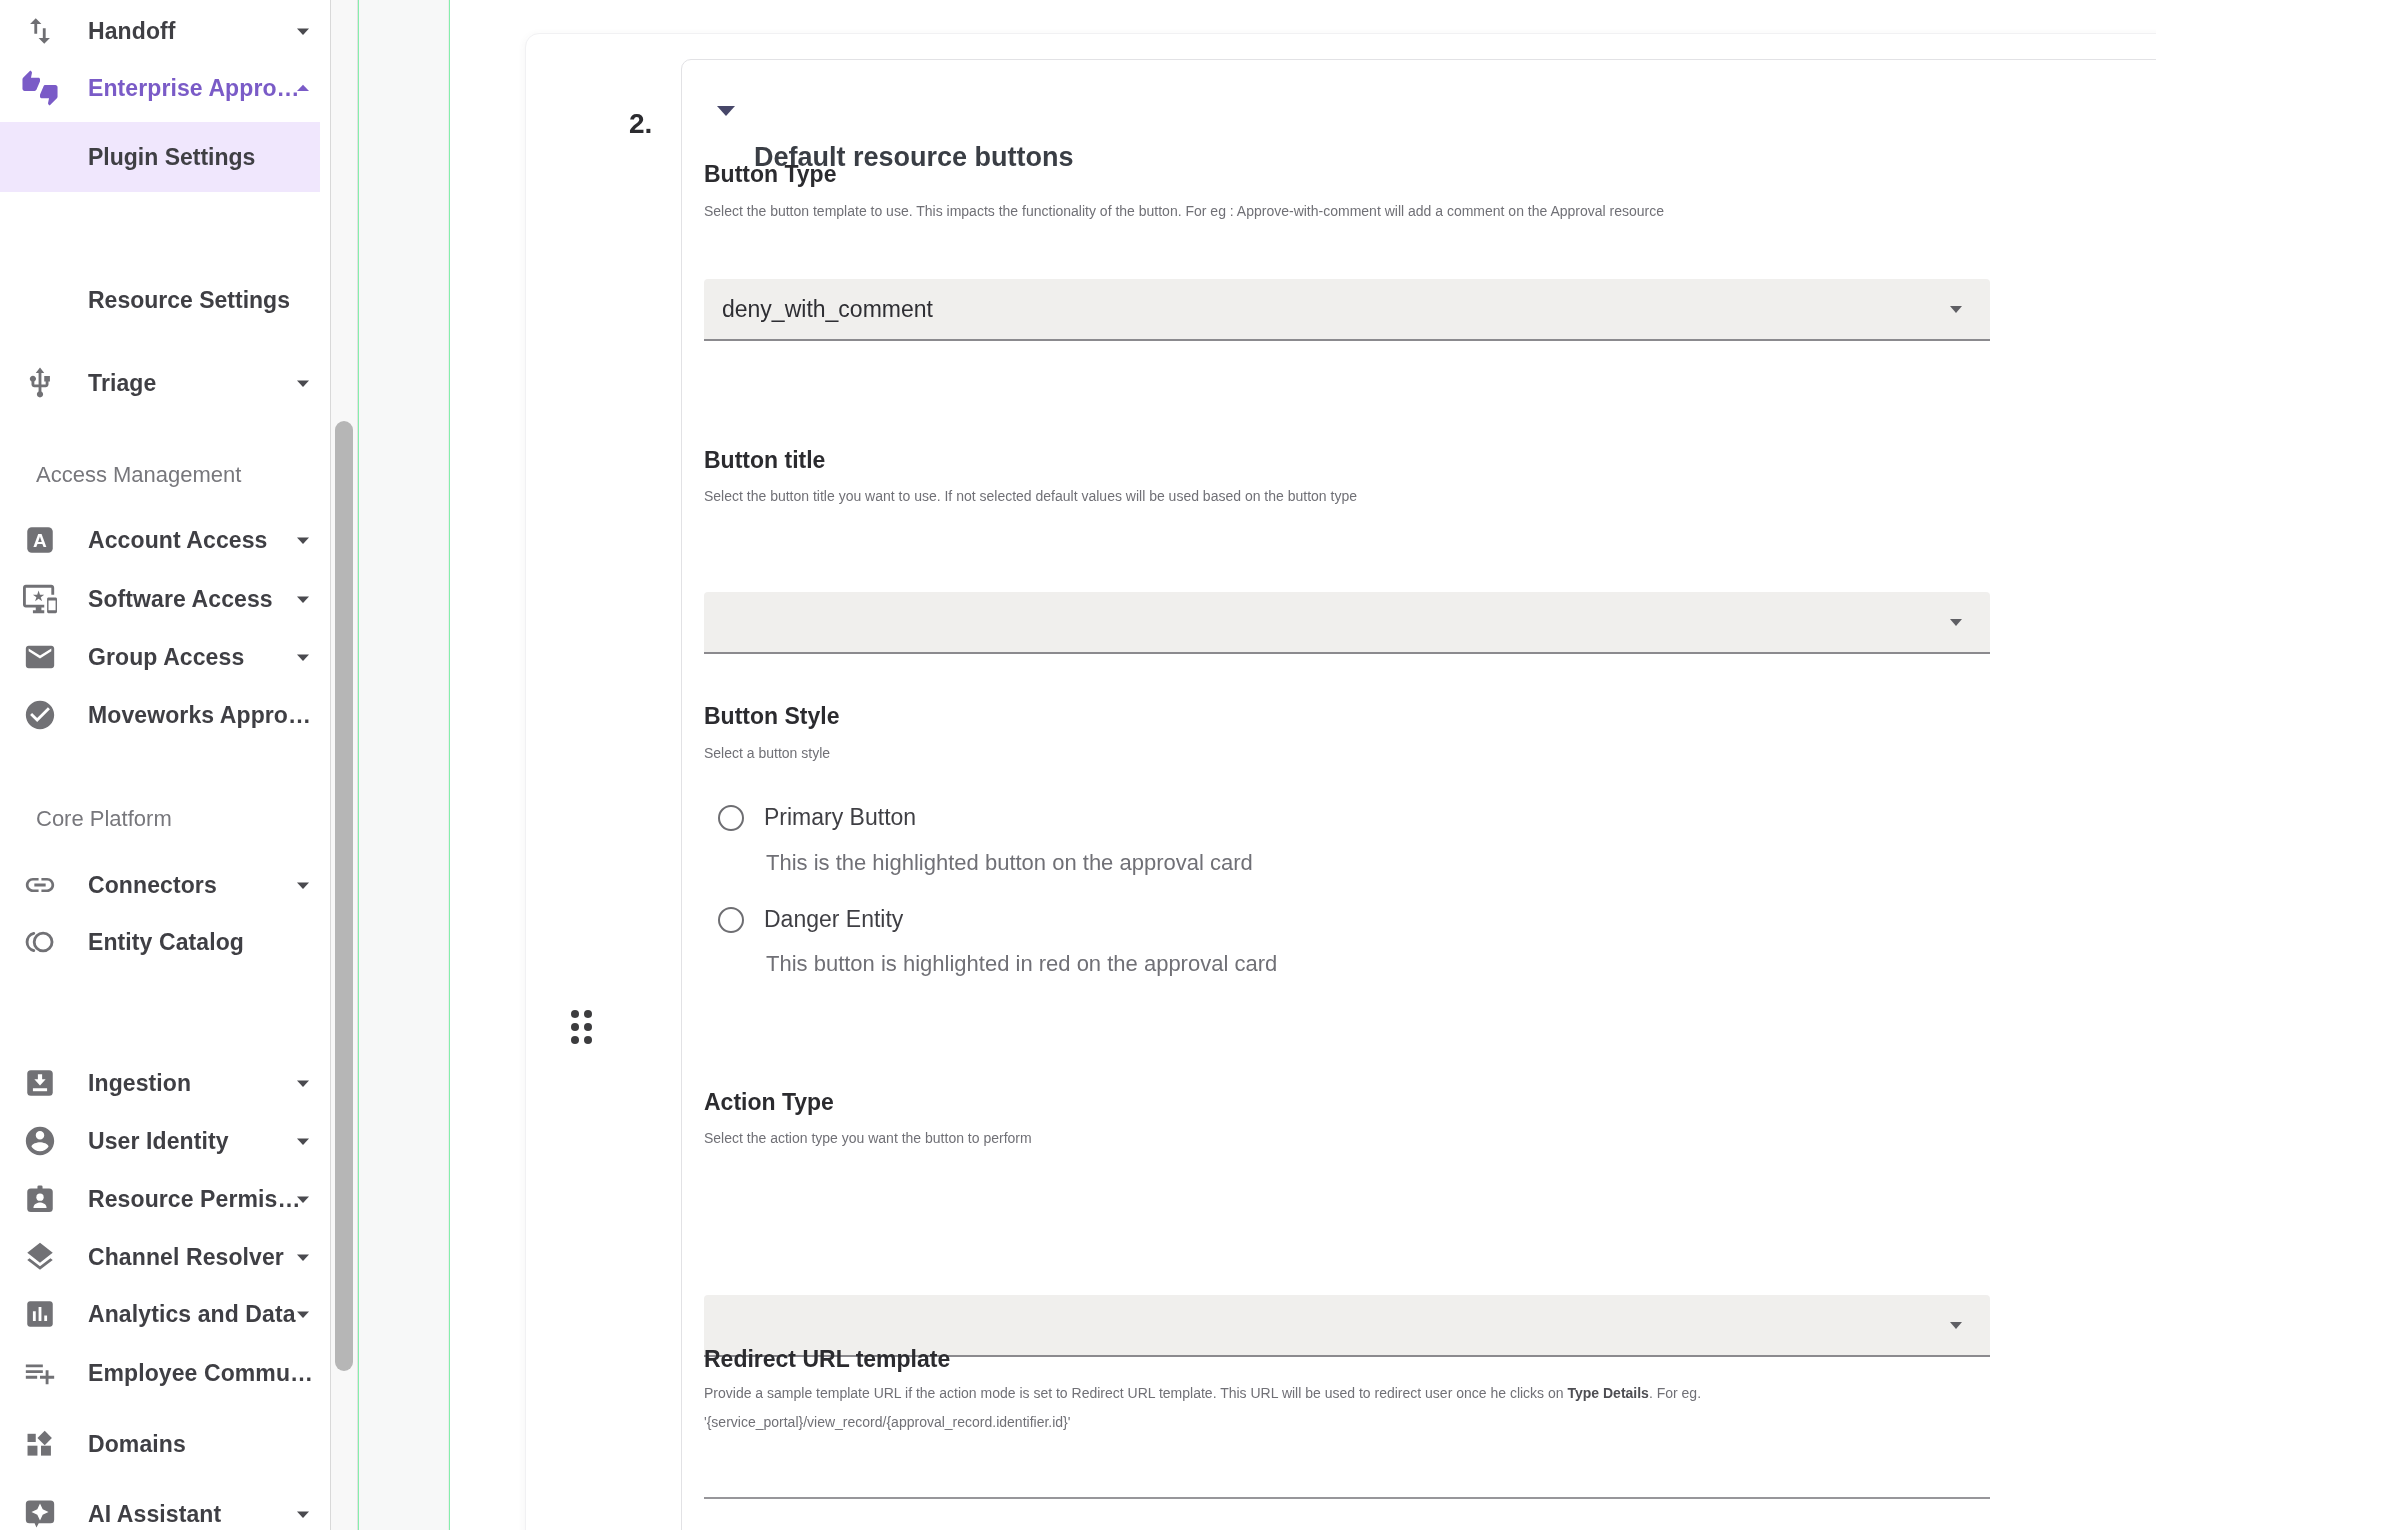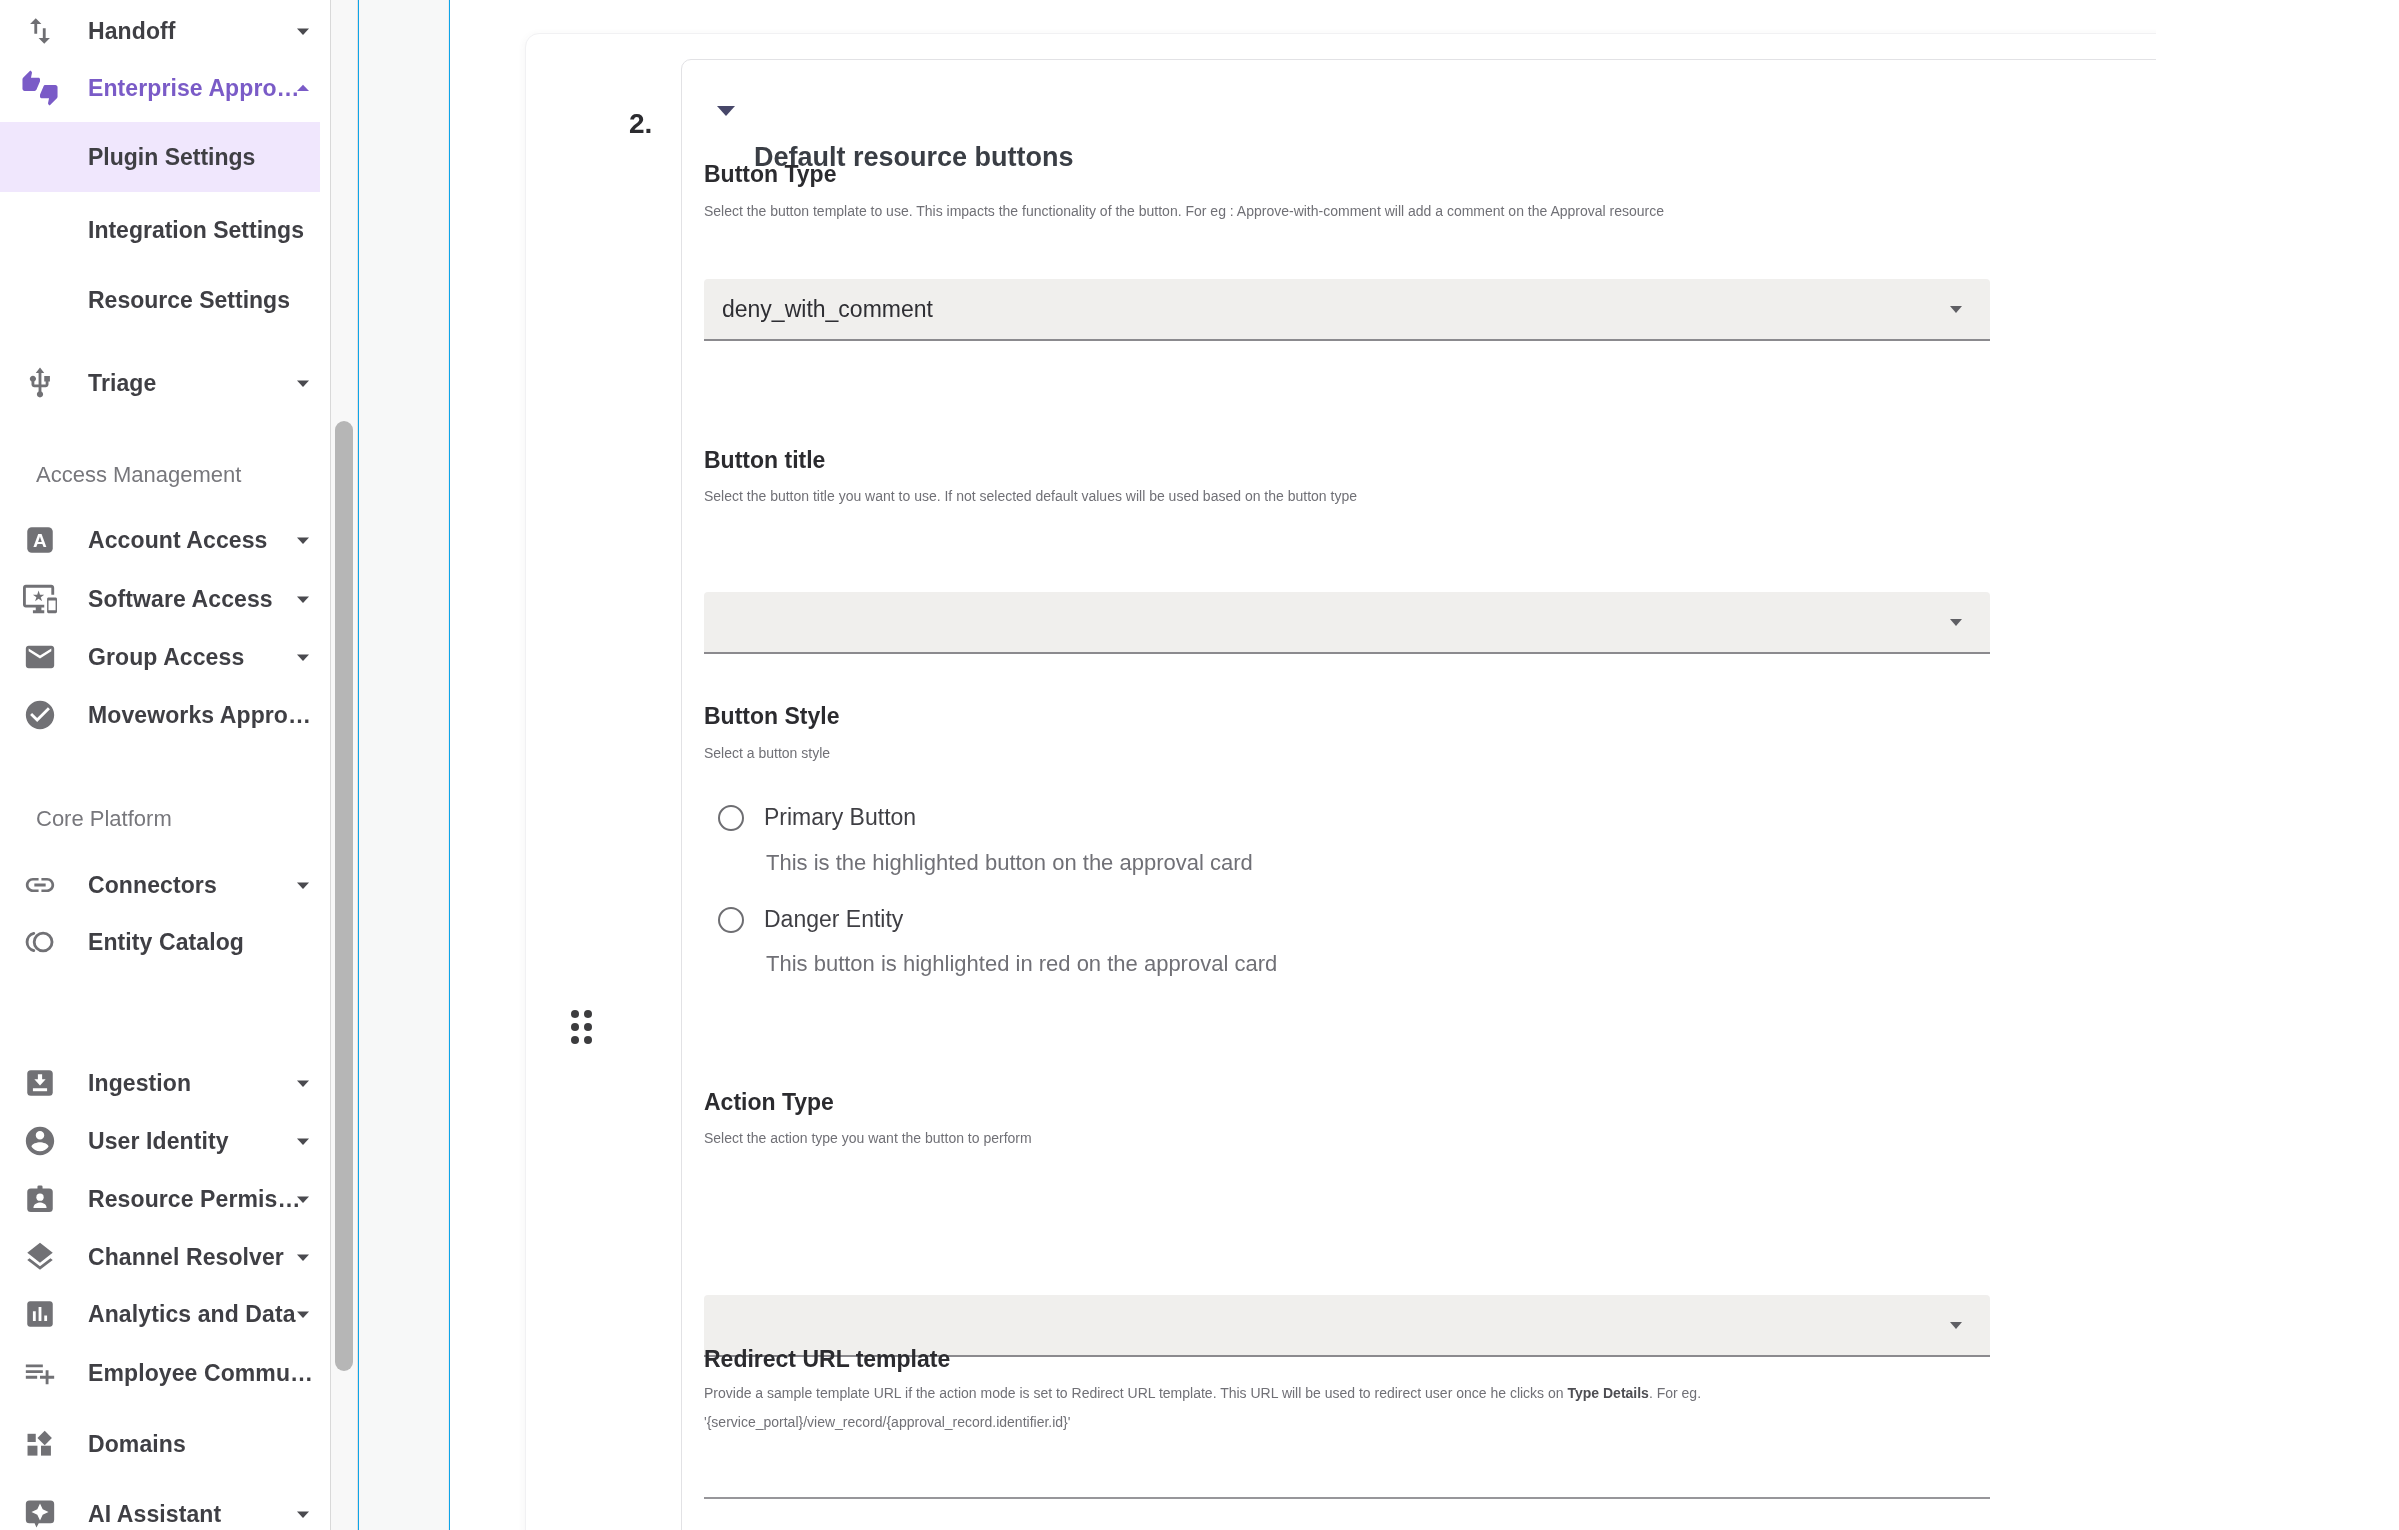--- a/index.html
+++ b/index.html
@@ -1,18 +1,18 @@
 <!DOCTYPE html>
 <html><head>
 <meta charset="utf-8">
 <style>
   * { margin:0; padding:0; box-sizing:border-box; }
   html,body { width:2400px; height:1530px; overflow:hidden; background:#fff;
     font-family:"Liberation Sans", sans-serif; }
-  #app { position:absolute; left:0; top:0; width:2156px; height:1530px; background:#0ea5e9; overflow:hidden; }
+  #app { position:absolute; left:0; top:0; width:2156px; height:1530px; background:#86efac; overflow:hidden; }
 
   
   .sidebar { position:absolute; left:0; top:0; width:330px; height:1530px; background:#fff; }
   .nav-row { position:absolute; left:0; width:330px; height:58px; display:flex; align-items:center; cursor:pointer; }
   .nav-row .icon { position:absolute; left:21px; width:38px; height:38px; display:flex; align-items:center; justify-content:center; }
   .nav-row .label { margin-left:88px; font-size:23px; font-weight:700; color:#3f3f44; letter-spacing:0.1px; white-space:nowrap; }
   .nav-row .caret { position:absolute; left:292px; top:50%; transform:translateY(-50%); width:22px; height:22px; }
   .nav-row.active .label { color:#7a5bc7; }
   .nav-sub { position:absolute; left:0; width:320px; height:70px; display:flex; align-items:center; cursor:pointer; }
   .nav-sub .label { margin-left:88px; font-size:23px; font-weight:700; color:#3f3f44; white-space:nowrap; }
@@ -88,23 +88,20 @@
       <span class="caret">
         <svg width="22" height="22" viewBox="0 0 22 22">
             <polygon points="5,14 17,14 11,7.8" fill="#7a5bc7"></polygon>
           </svg>
       </span>
     </div>
 
     <div class="nav-sub selected" style="top:122px">
       <span class="label">Plugin Settings</span>
     </div>
-    <div class="nav-sub" style="top:195px">
-      <span class="label">Integration Settings</span>
-    </div>
     <div class="nav-sub" style="top:265px">
       <span class="label">Resource Settings</span>
     </div>
 
     <div class="nav-row" style="top:354px">
       <span class="icon">
         <svg width="34" height="34" viewBox="0 0 24 24">
             <path fill="#717175" d="M15 7v4h1v2h-3V5h2l-3-4-3 4h2v8H8v-2.07c.7-.37 1.2-1.08 1.2-1.93 0-1.21-.99-2.2-2.2-2.2-1.21 0-2.2.99-2.2 2.2 0 .85.5 1.56 1.2 1.93V13c0 1.11.89 2 2 2h3v3.05c-.71.37-1.2 1.1-1.2 1.95 0 1.22.98 2.2 2.2 2.2 1.21 0 2.2-.98 2.2-2.2 0-.85-.49-1.58-1.2-1.95V15h3c1.11 0 2-.89 2-2v-2h1V7h-4z"></path>
           </svg>
       </span>

